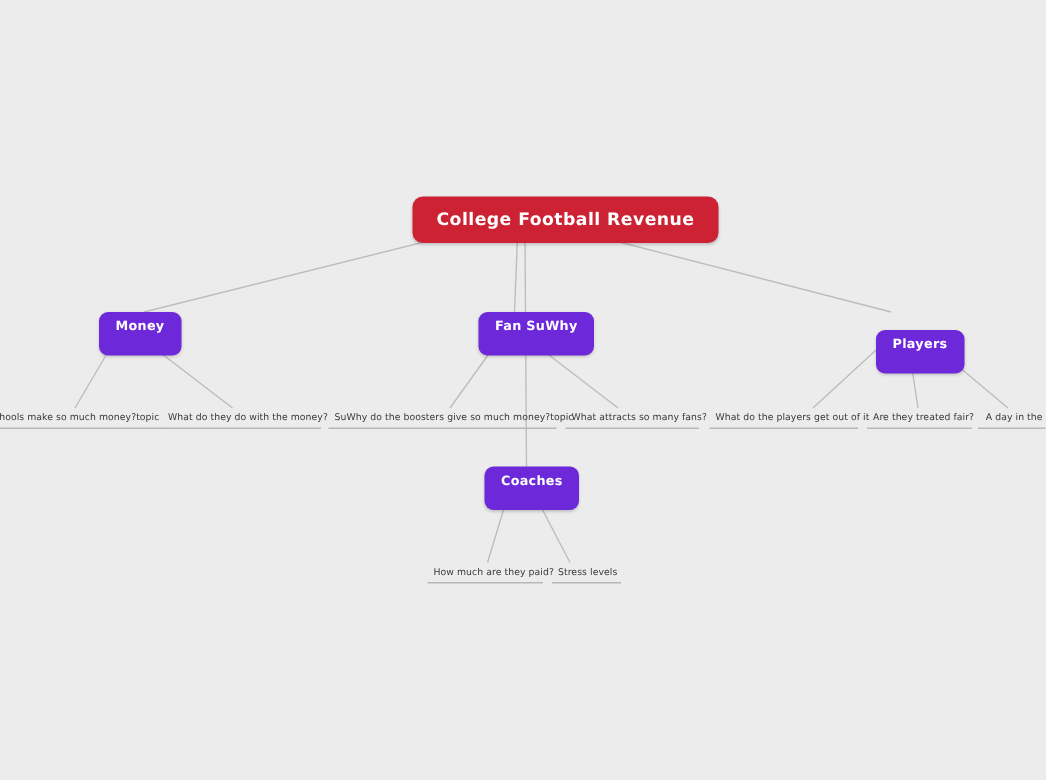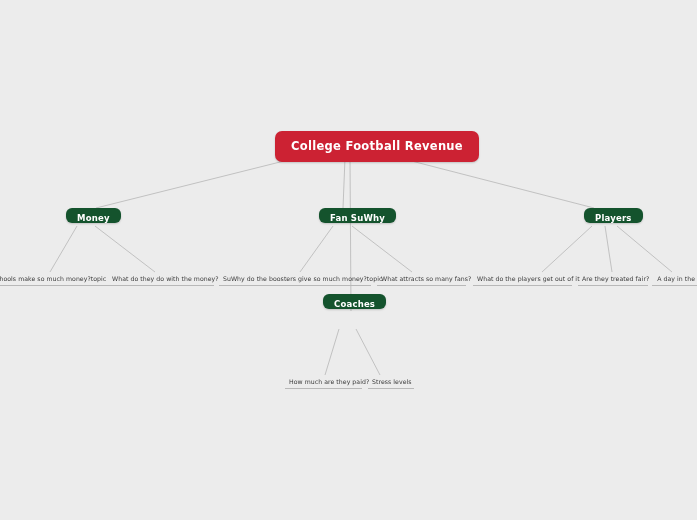--- a/index.html
+++ b/index.html
@@ -39,26 +39,26 @@
     color: #ffffff;
     font-size: 11.5px;
     font-weight: bold;
     letter-spacing: 0.3px;
     padding: 8px 16px 9px 16px;
     text-align: center;
     box-shadow: 0 1px 2px rgba(0,0,0,0.18);
   }
   .node-branch {
     border-radius: 6px;
-    background: #14532d;
+    background: #6d28d9;
     color: #ffffff;
     font-size: 8.5px;
     font-weight: bold;
     letter-spacing: 0.2px;
-    padding: 5px 11px 0 11px;
+    padding: 5px 11px 14px 11px;
     text-align: center;
     box-shadow: 0 1px 2px rgba(0,0,0,0.18);
   }
   .node-leaf {
     color: #3a3a3a;
     font-size: 6.2px;
     letter-spacing: 0.05px;
     padding: 0 4px 2px 4px;
     border-bottom: 1px solid #b8b8b8;
     text-align: center;
@@ -110,34 +110,34 @@
   <div class="node node-branch" style="left:319px; top:208px;">
     <span>Fan SuWhy</span>
   </div>
   <div class="node node-leaf" style="left:219px; top:274px; width:152px;">
     <span>SuWhy do the boosters give so much money?topic</span>
   </div>
   <div class="node node-leaf" style="left:377px; top:274px; width:89px;">
     <span>What attracts so many fans?</span>
   </div>
 
-  <div class="node node-branch" style="left:584px; top:208px;">
+  <div class="node node-branch" style="left:584px; top:220px;">
     <span>Players</span>
   </div>
   <div class="node node-leaf" style="left:473px; top:274px; width:99px;">
     <span>What do the players get out of it</span>
   </div>
   <div class="node node-leaf" style="left:578px; top:274px; width:70px;">
     <span>Are they treated fair?</span>
   </div>
   <div class="node node-leaf" style="left:652px; top:274px; width:56px;">
     <span>A day in the lif</span>
   </div>
 
-  <div class="node node-branch" style="left:323px; top:294px;">
+  <div class="node node-branch" style="left:323px; top:311px;">
     <span>Coaches</span>
   </div>
   <div class="node node-leaf" style="left:285px; top:377px; width:77px;">
     <span>How much are they paid?</span>
   </div>
   <div class="node node-leaf" style="left:368px; top:377px; width:46px;">
     <span>Stress levels</span>
   </div>
 
 </div>

